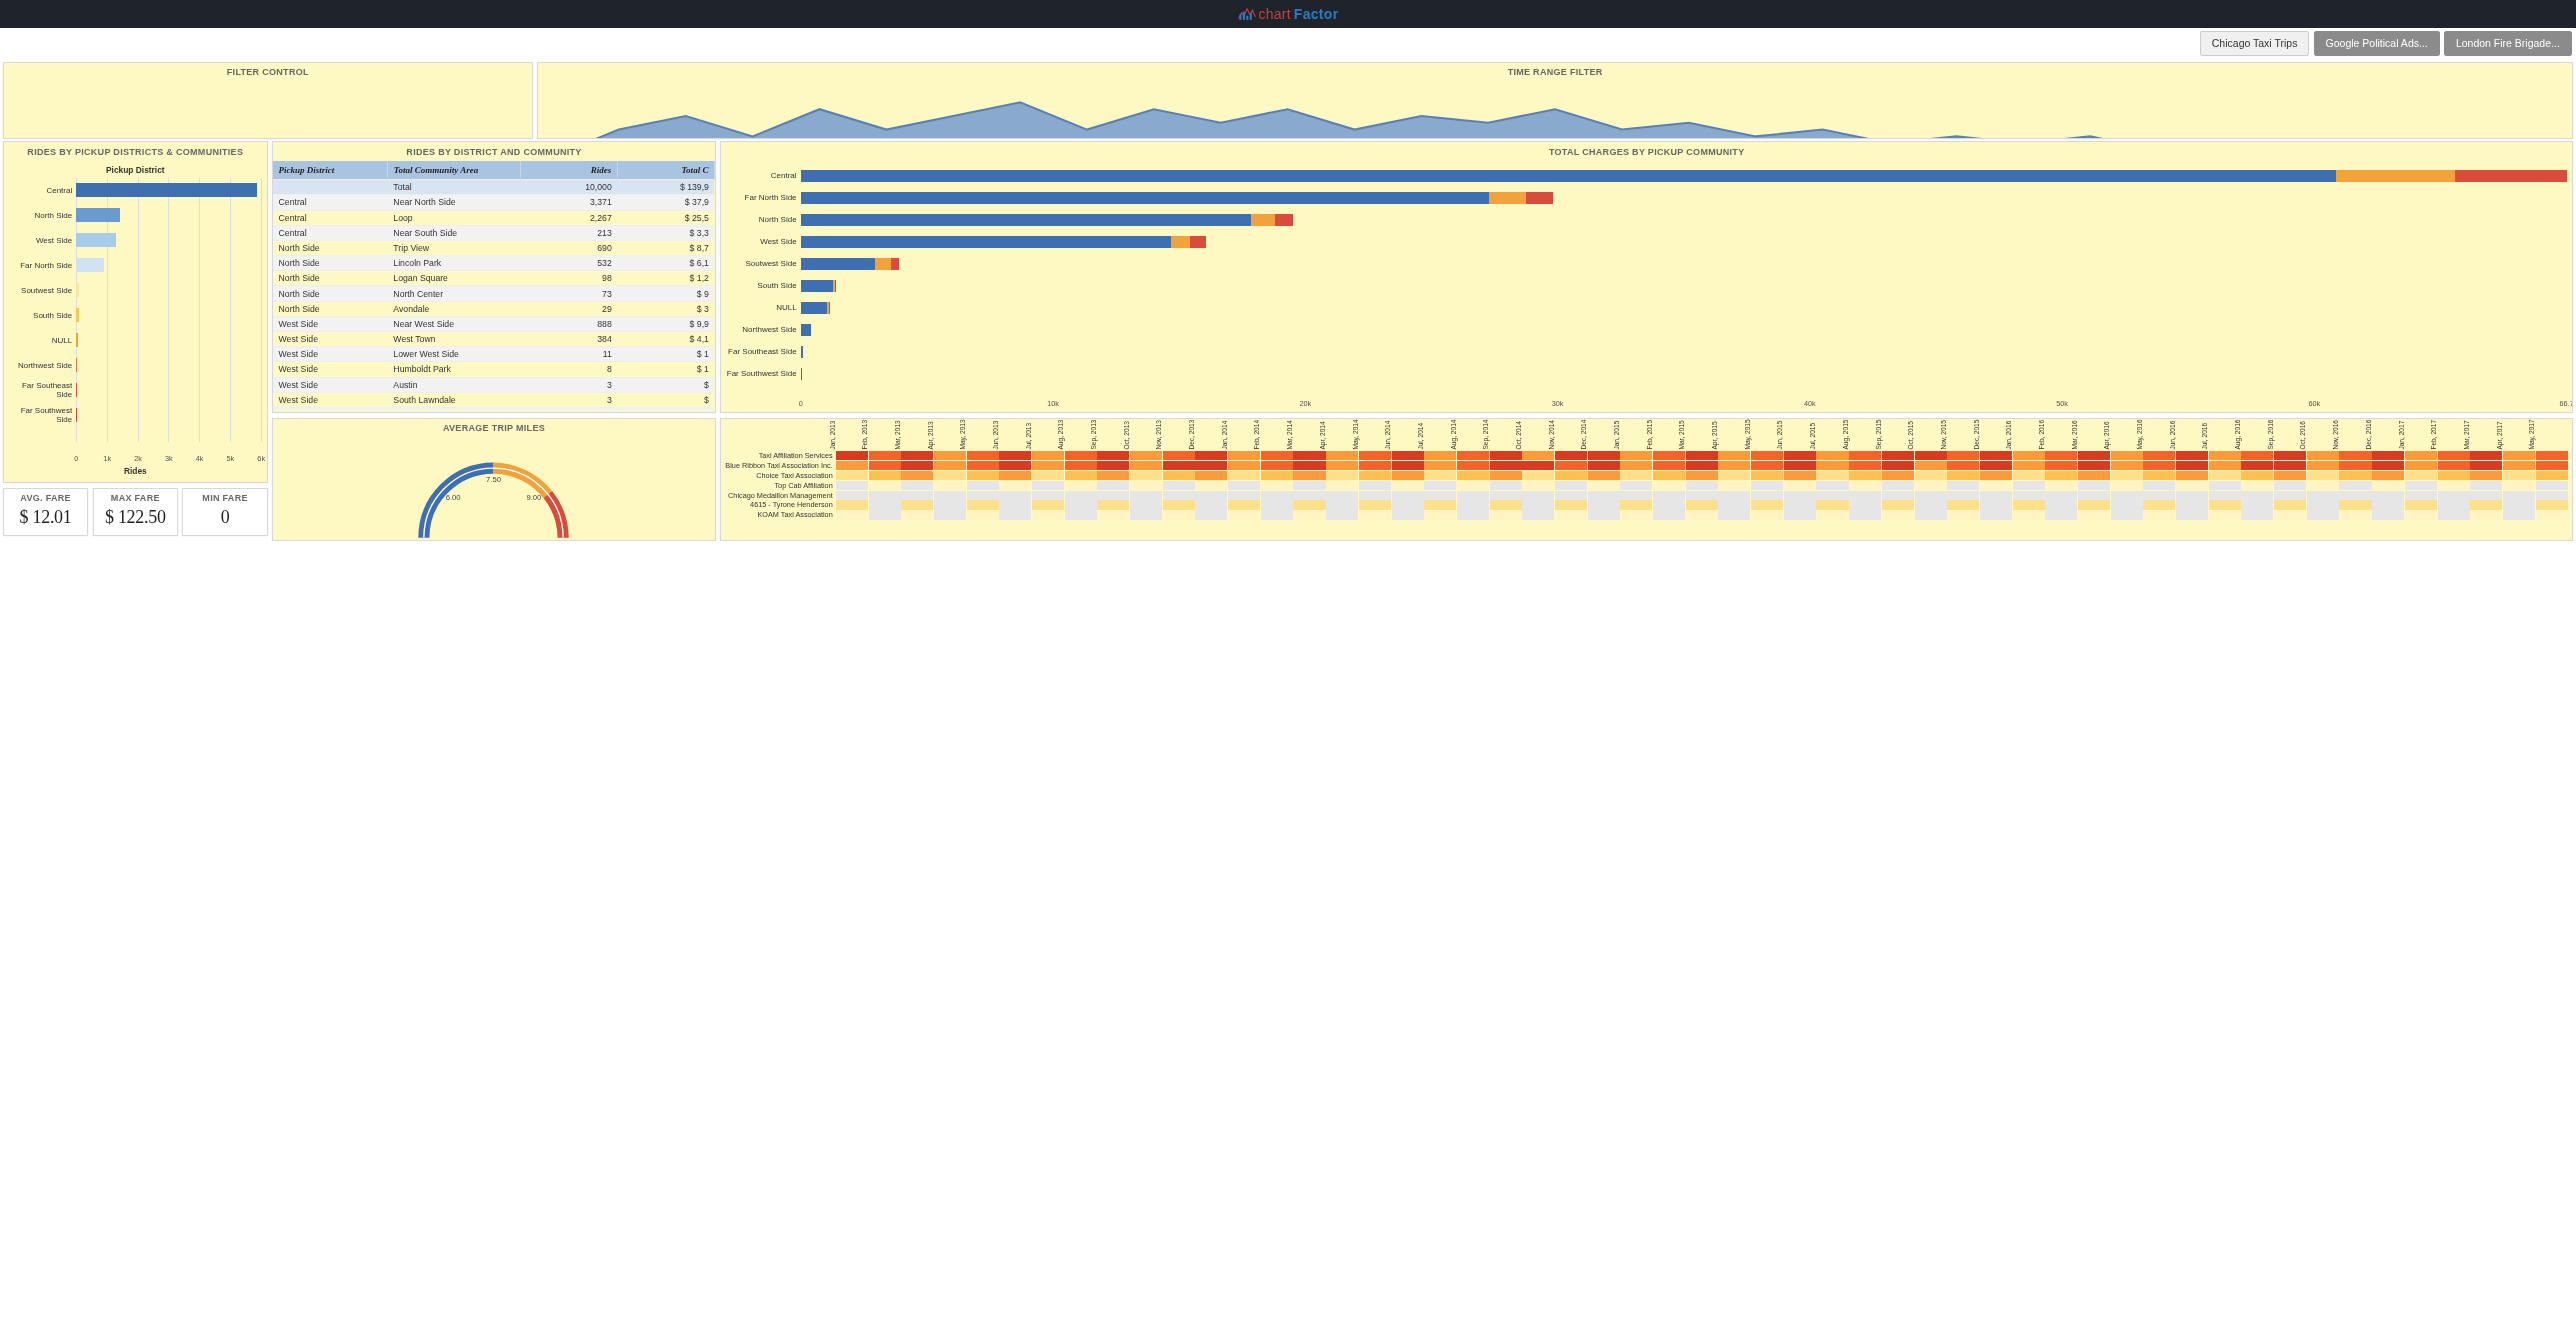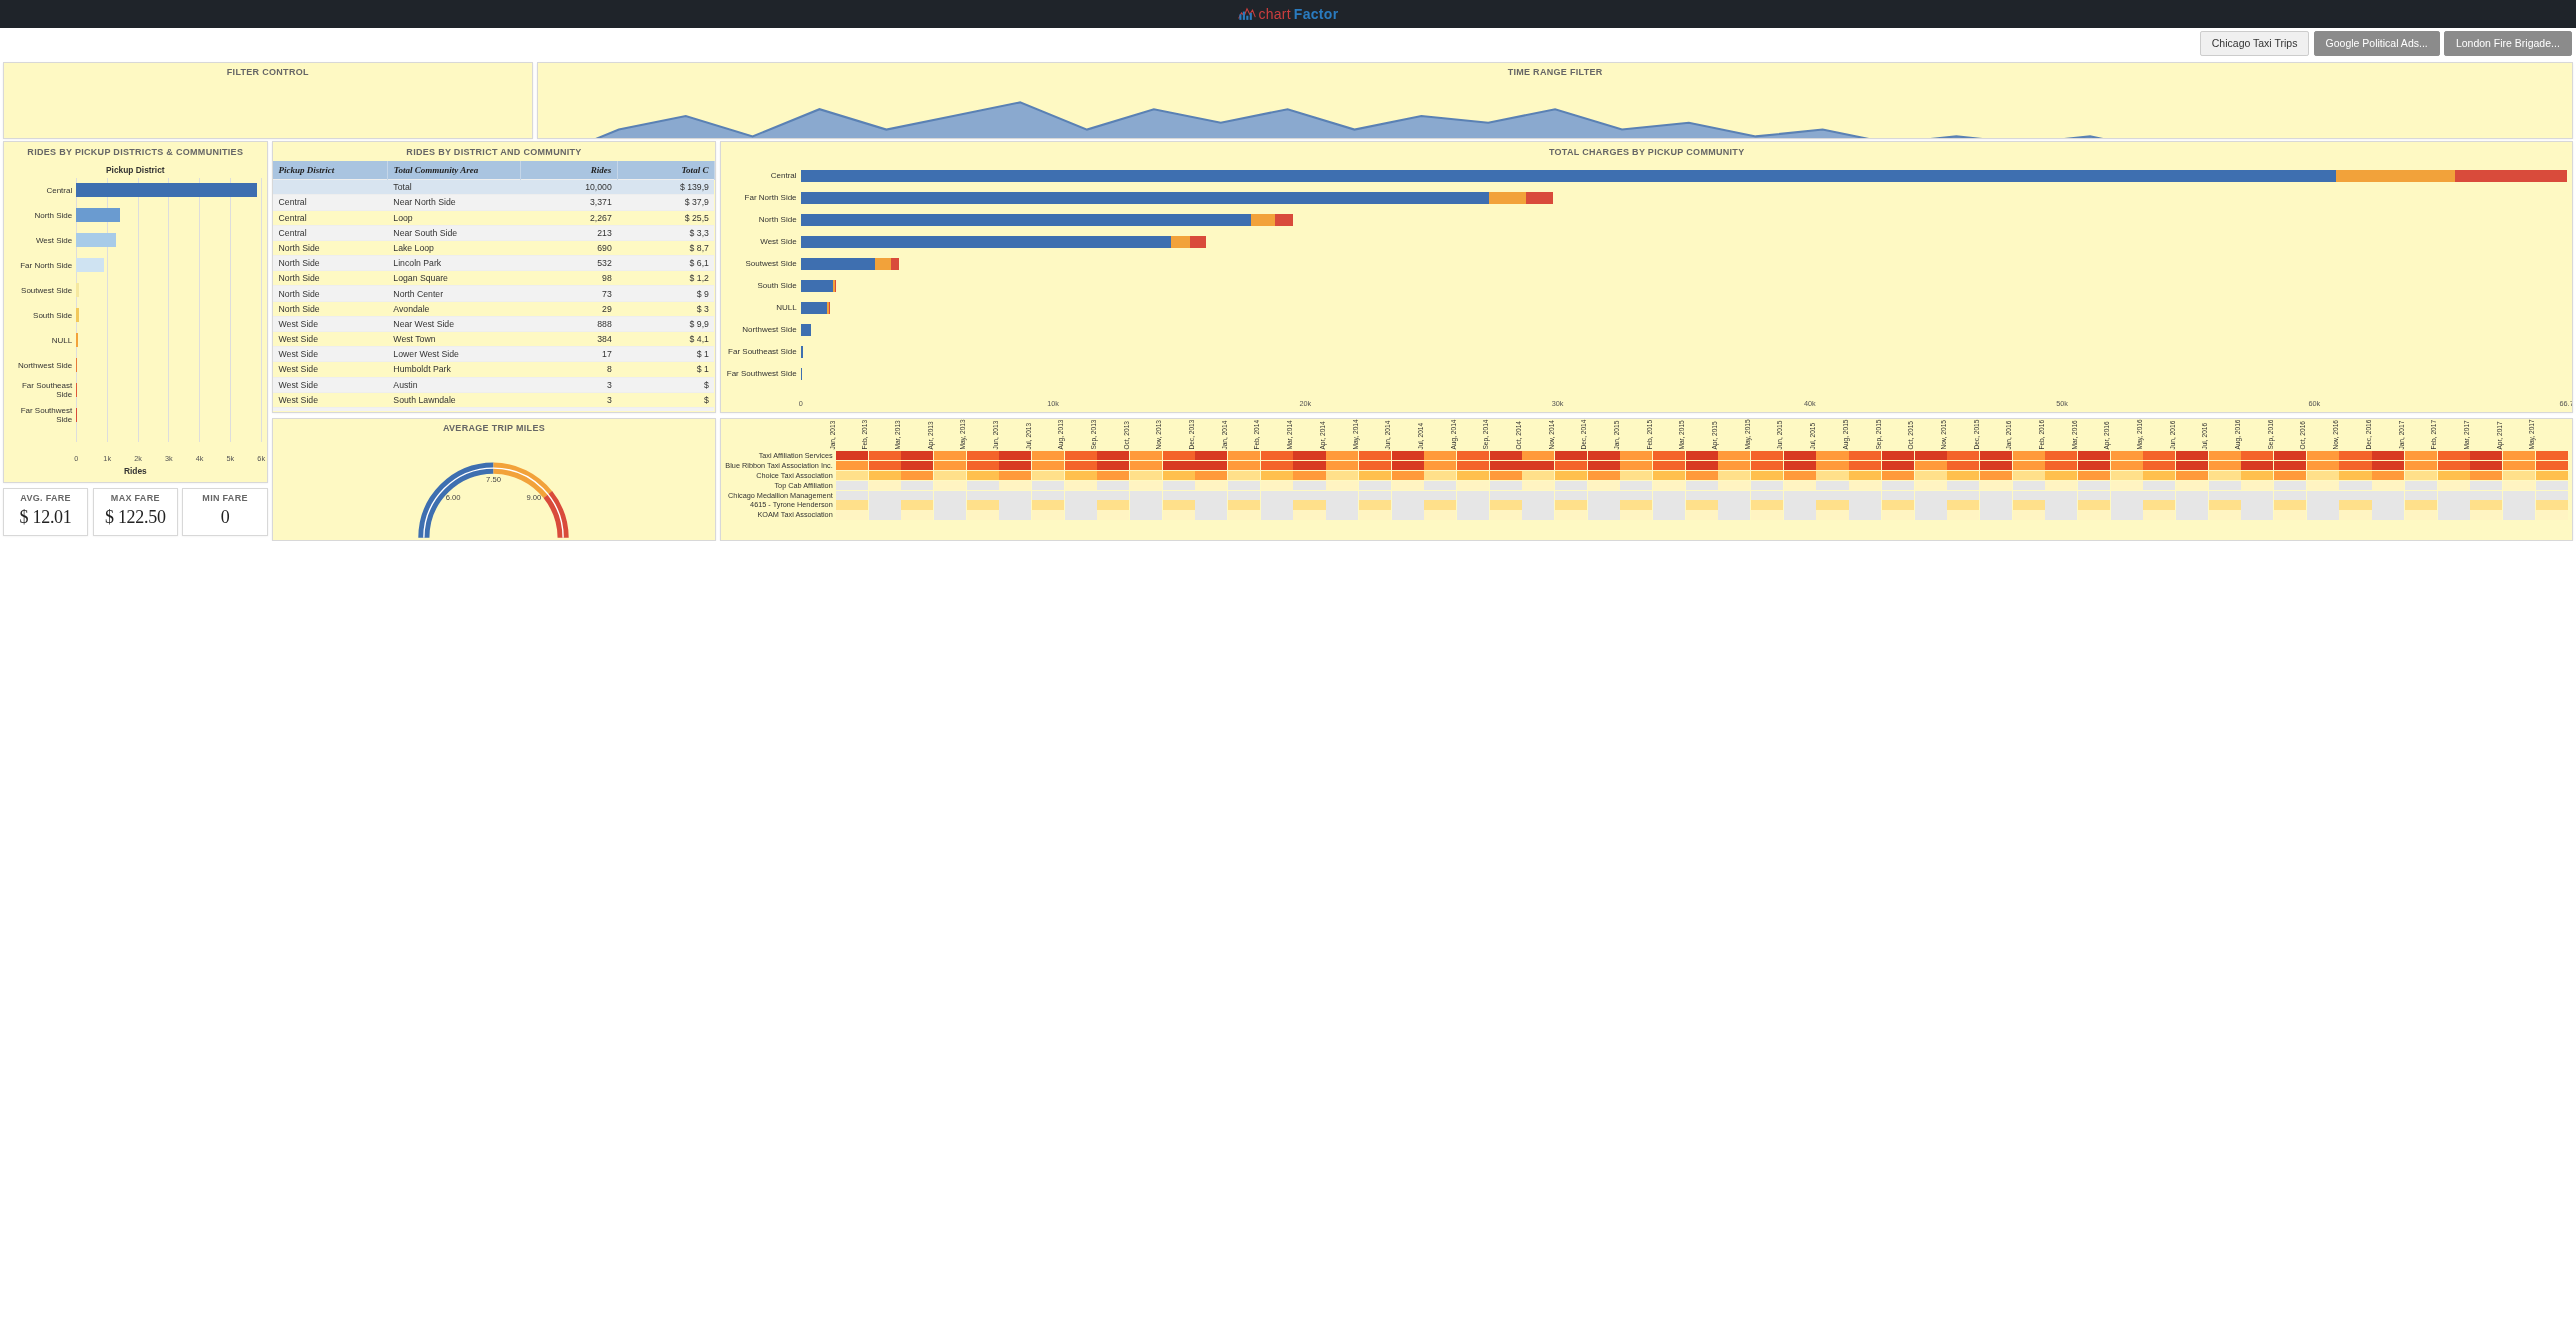--- a/index.html
+++ b/index.html
@@ -289,21 +289,21 @@
                 <td class="num">$ 25,5</td>
               </tr>
               <tr>
                 <td>Central</td>
                 <td>Near South Side</td>
                 <td class="num">213</td>
                 <td class="num">$ 3,3</td>
               </tr>
               <tr>
                 <td>North Side</td>
-                <td>Lake Loop</td>
+                <td>Trip View</td>
                 <td class="num">690</td>
                 <td class="num">$ 8,7</td>
               </tr>
               <tr>
                 <td>North Side</td>
                 <td>Lincoln Park</td>
                 <td class="num">532</td>
                 <td class="num">$ 6,1</td>
               </tr>
               <tr>
@@ -332,21 +332,21 @@
               </tr>
               <tr>
                 <td>West Side</td>
                 <td>West Town</td>
                 <td class="num">384</td>
                 <td class="num">$ 4,1</td>
               </tr>
               <tr>
                 <td>West Side</td>
                 <td>Lower West Side</td>
-                <td class="num">17</td>
+                <td class="num">11</td>
                 <td class="num">$ 1</td>
               </tr>
               <tr>
                 <td>West Side</td>
                 <td>Humboldt Park</td>
                 <td class="num">8</td>
                 <td class="num">$ 1</td>
               </tr>
               <tr>
                 <td>West Side</td>

